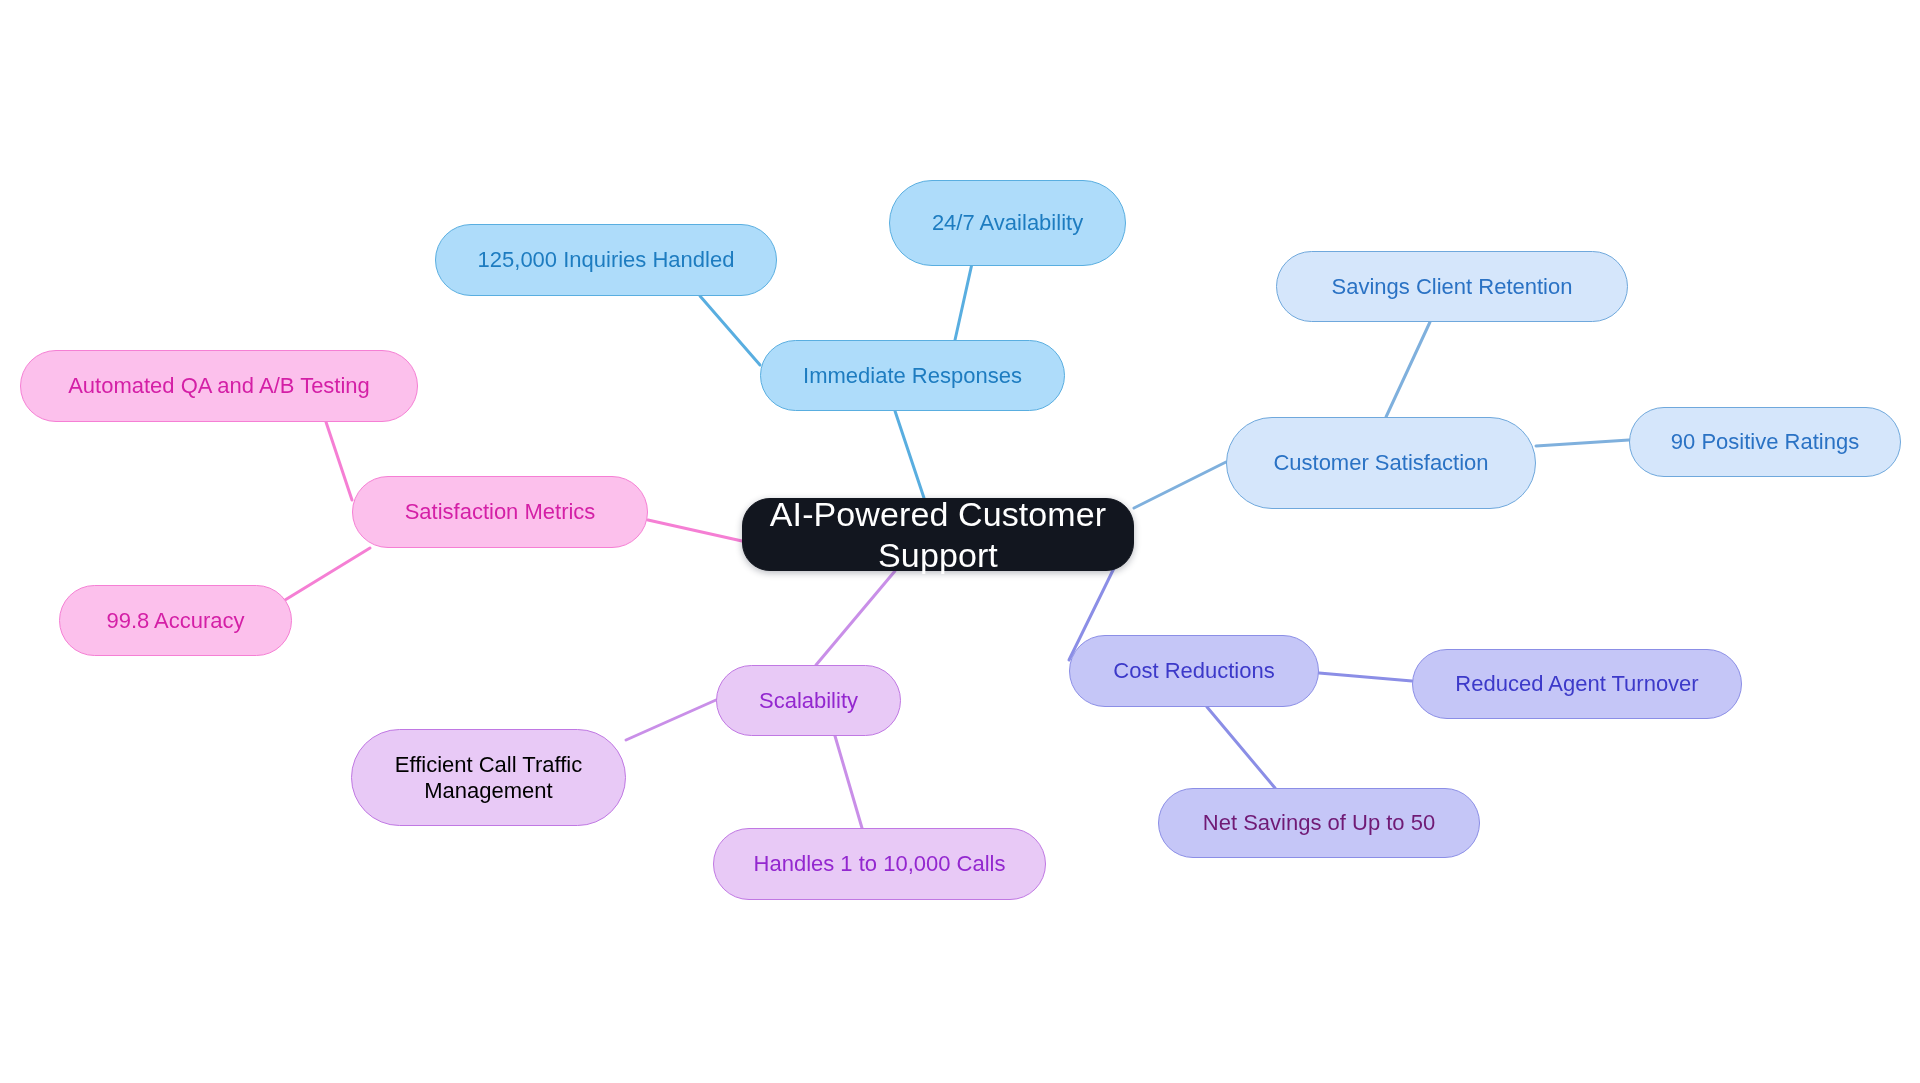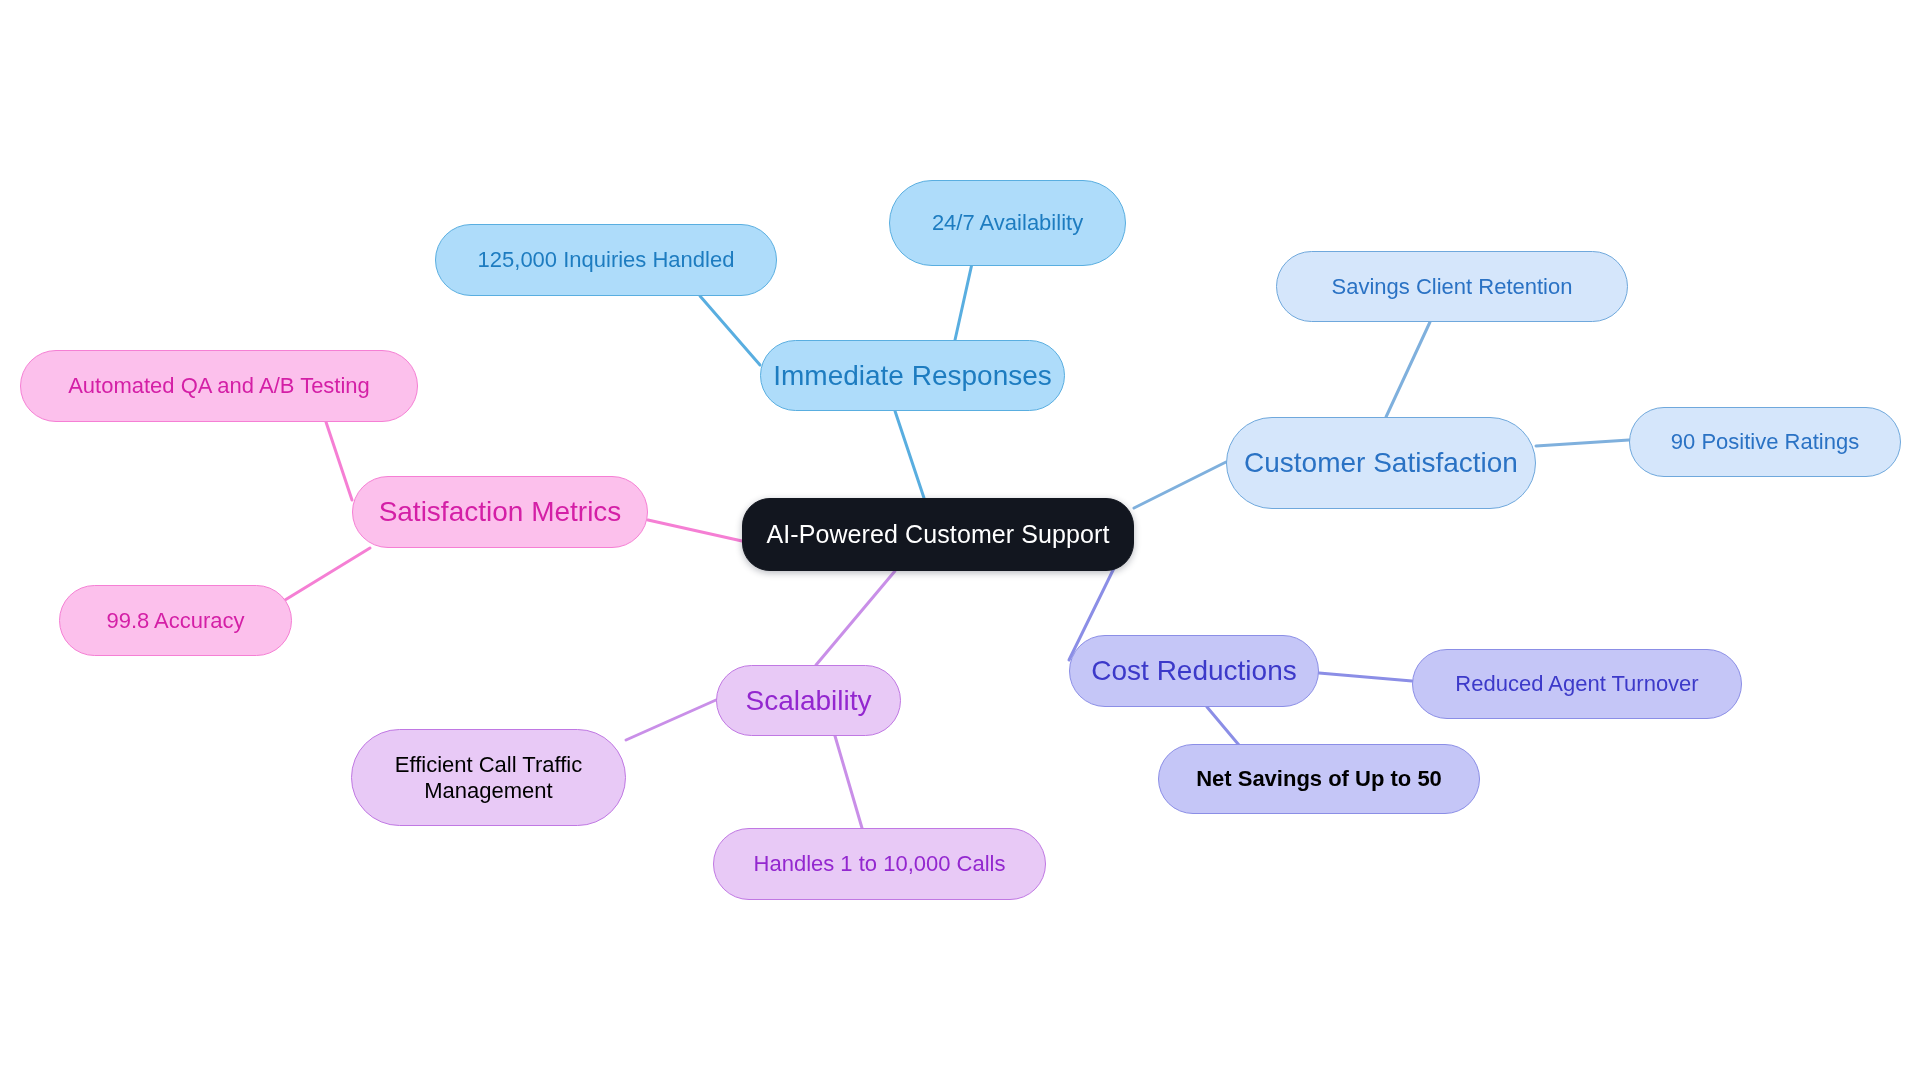--- a/index.html
+++ b/index.html
@@ -35,26 +35,26 @@
     border-radius: 999px;
     border-style: solid;
     border-width: 1px;
     line-height: 1.18;
     white-space: pre-line;
     padding: 0 10px;
     z-index: 2;
   }
   .node.root {
     border-radius: 28px;
-    font-size: 25px;
+    font-size: 34px;
     letter-spacing: 0.1px;
     box-shadow: 0 2px 7px rgba(15,23,42,0.30);
   }
   .node.branch {
-    font-size: 28px;
+    font-size: 22px;
   }
   .node.leaf {
     font-size: 22px;
   }
 </style>
 </head>
 <body style="background: rgb(255, 255, 255);">
 
 <div id="canvas">
 
@@ -81,21 +81,21 @@
   <div class="node branch" style="left: 760px; top: 340px; width: 305px; height: 71px; background: rgb(174, 220, 250); border-color: rgb(89, 174, 224); color: rgb(29, 124, 192);">Immediate Responses</div>
   <div class="node leaf" style="left: 435px; top: 224px; width: 342px; height: 72px; background: rgb(174, 220, 250); border-color: rgb(89, 174, 224); color: rgb(29, 124, 192);">125,000 Inquiries Handled</div>
   <div class="node leaf" style="left: 889px; top: 180px; width: 237px; height: 86px; background: rgb(174, 220, 250); border-color: rgb(89, 174, 224); color: rgb(29, 124, 192);">24/7 Availability</div>
 
   <div class="node branch" style="left: 1226px; top: 417px; width: 310px; height: 92px; background: rgb(213, 230, 251); border-color: rgb(111, 168, 220); color: rgb(42, 114, 196);">Customer Satisfaction</div>
   <div class="node leaf" style="left: 1276px; top: 251px; width: 352px; height: 71px; background: rgb(213, 230, 251); border-color: rgb(111, 168, 220); color: rgb(42, 114, 196);">Savings Client Retention</div>
   <div class="node leaf" style="left: 1629px; top: 407px; width: 272px; height: 70px; background: rgb(213, 230, 251); border-color: rgb(111, 168, 220); color: rgb(42, 114, 196);">90 Positive Ratings</div>
 
   <div class="node branch" style="left: 1069px; top: 635px; width: 250px; height: 72px; background: rgb(197, 198, 247); border-color: rgb(139, 142, 230); color: rgb(60, 57, 201);">Cost Reductions</div>
   <div class="node leaf" style="left: 1412px; top: 649px; width: 330px; height: 70px; background: rgb(197, 198, 247); border-color: rgb(139, 142, 230); color: rgb(60, 57, 201);">Reduced Agent Turnover</div>
-  <div class="node leaf" style="left: 1158px; top: 744px; width: 322px; height: 70px; background: rgb(197, 198, 247); border-color: rgb(139, 142, 230); color: #000000; font-weight: bold;">Net Savings of Up to 50</div>
+  <div class="node leaf" style="left: 1158px; top: 788px; width: 322px; height: 70px; background: rgb(197, 198, 247); border-color: rgb(139, 142, 230); color: #701a75;">Net Savings of Up to 50</div>
 
   <div class="node branch" style="left: 716px; top: 665px; width: 185px; height: 71px; background: rgb(232, 201, 246); border-color: rgb(192, 120, 227); color: rgb(147, 39, 207);">Scalability</div>
   <div class="node leaf" style="left: 351px; top: 718px; width: 275px; height: 97px; background: rgb(232, 201, 246); border-color: rgb(192, 120, 227); color: #000000; margin-top: 11px;">Efficient Call Traffic
 Management</div>
   <div class="node leaf" style="left: 713px; top: 828px; width: 333px; height: 72px; background: rgb(232, 201, 246); border-color: rgb(192, 120, 227); color: rgb(147, 39, 207);">Handles 1 to 10,000 Calls</div>
 
   <div class="node branch" style="left: 352px; top: 476px; width: 296px; height: 72px; background: rgb(252, 192, 236); border-color: rgb(245, 127, 212); color: rgb(212, 31, 166);">Satisfaction Metrics</div>
   <div class="node leaf" style="left: 20px; top: 350px; width: 398px; height: 72px; background: rgb(252, 192, 236); border-color: rgb(245, 127, 212); color: rgb(212, 31, 166);">Automated QA and A/B Testing</div>
   <div class="node leaf" style="left: 59px; top: 585px; width: 233px; height: 71px; background: rgb(252, 192, 236); border-color: rgb(245, 127, 212); color: rgb(212, 31, 166);">99.8 Accuracy</div>
 

